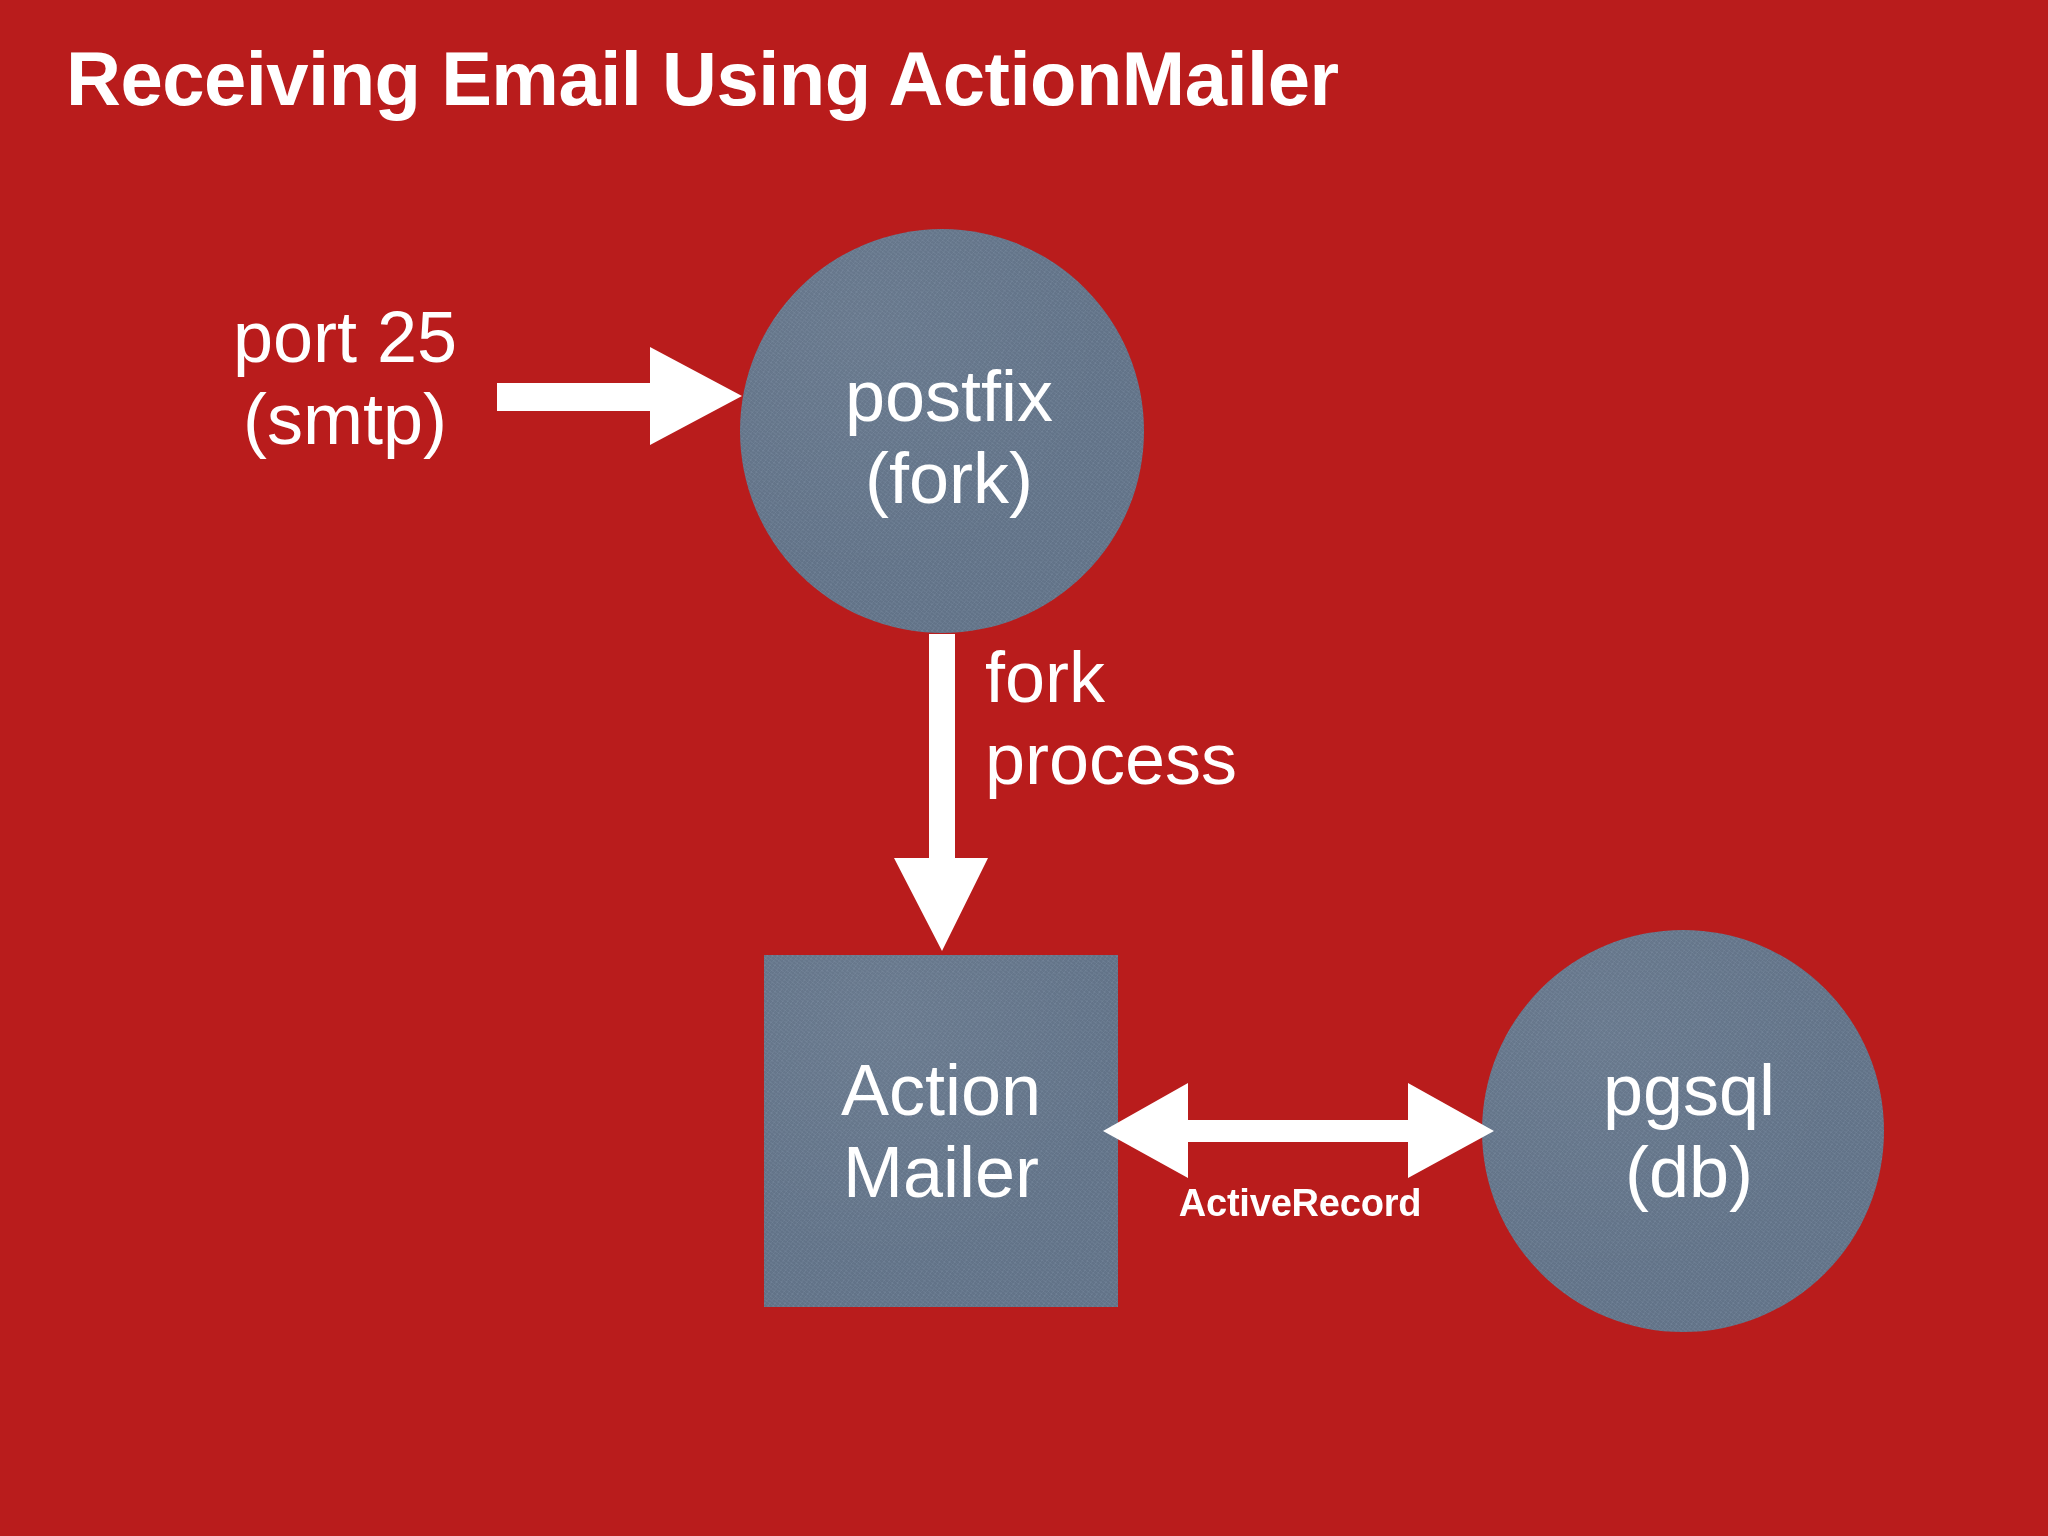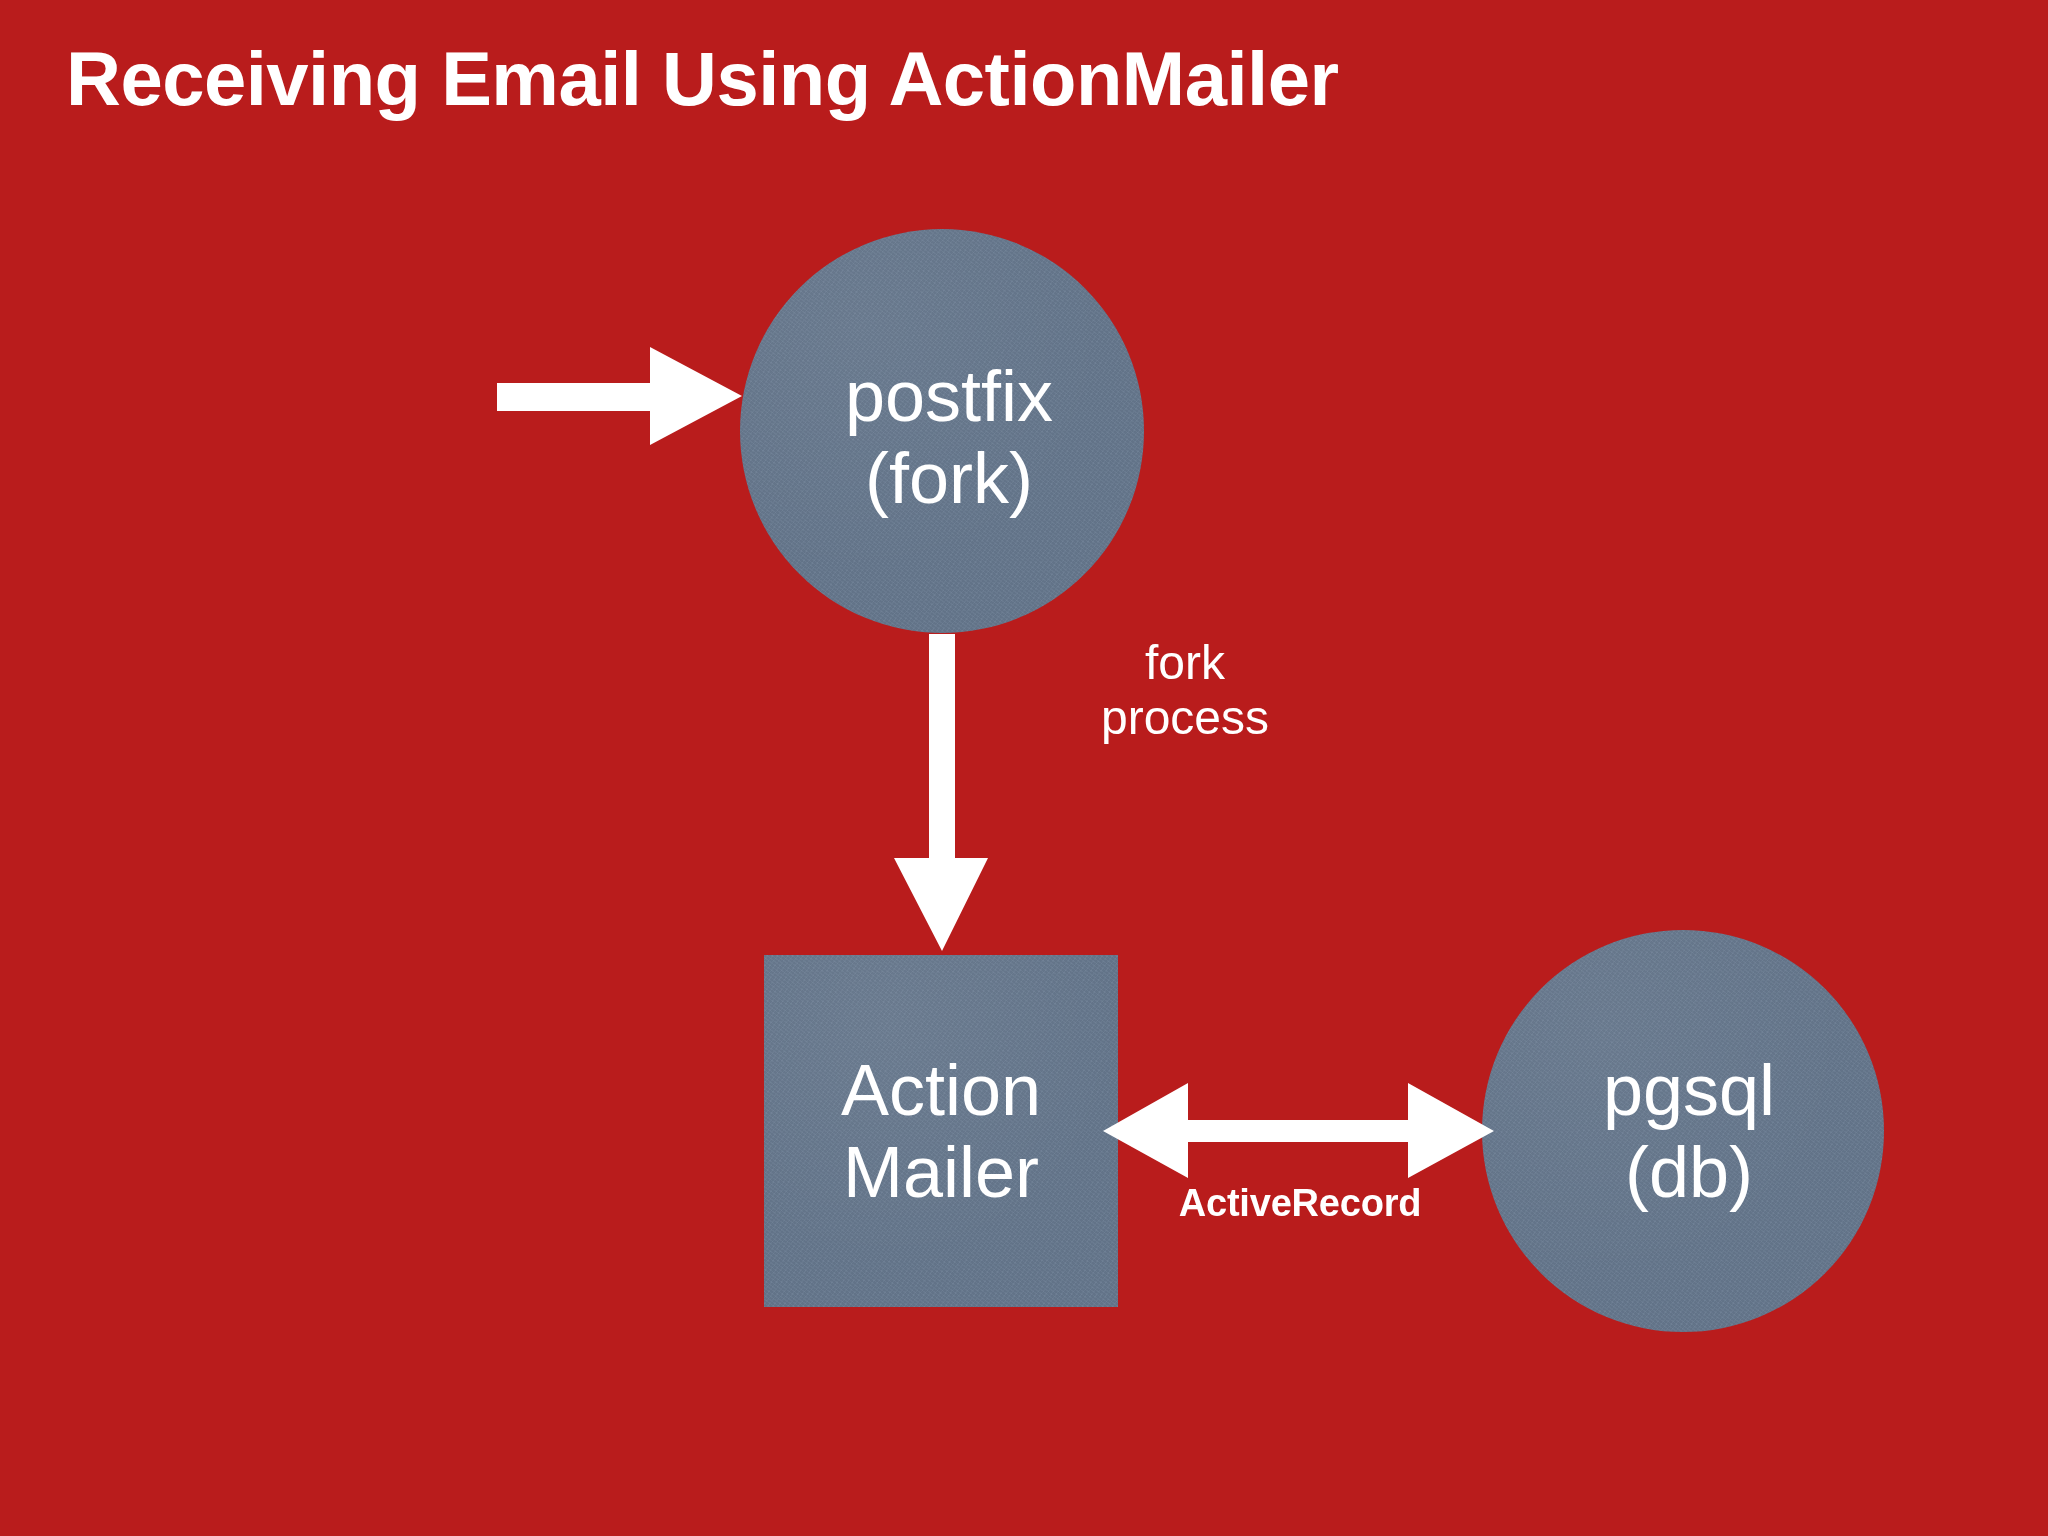--- a/index.html
+++ b/index.html
@@ -80,23 +80,23 @@
     color: #ffffff;
     font-size: 72px;
     line-height: 1.14;
     white-space: pre-line;
   }
   #label-fork {
     position: absolute;
     left: 985px;
     top: 636px;
     width: 400px;
-    text-align: center;
+    text-align: left;
     color: #ffffff;
-    font-size: 48px;
+    font-size: 72px;
     line-height: 1.14;
     white-space: pre-line;
   }
   #label-activerecord {
     position: absolute;
     left: 1100px;
     top: 1182px;
     width: 400px;
     text-align: center;
     color: #ffffff;
@@ -116,20 +116,22 @@
     pointer-events: none;
   }
 </style>
 </head>
 <body>
 
 <div id="stage">
 
   <div id="slide-title">Receiving Email Using ActionMailer</div>
 
+  <div id="label-port25">port 25
+(smtp)</div>
 
   <div class="node-circle" id="node-postfix">
     <div class="node-inner">postfix
 (fork)</div>
   </div>
 
   <div id="label-fork">fork
 process</div>
 
   <div class="node-square" id="node-actionmailer">

